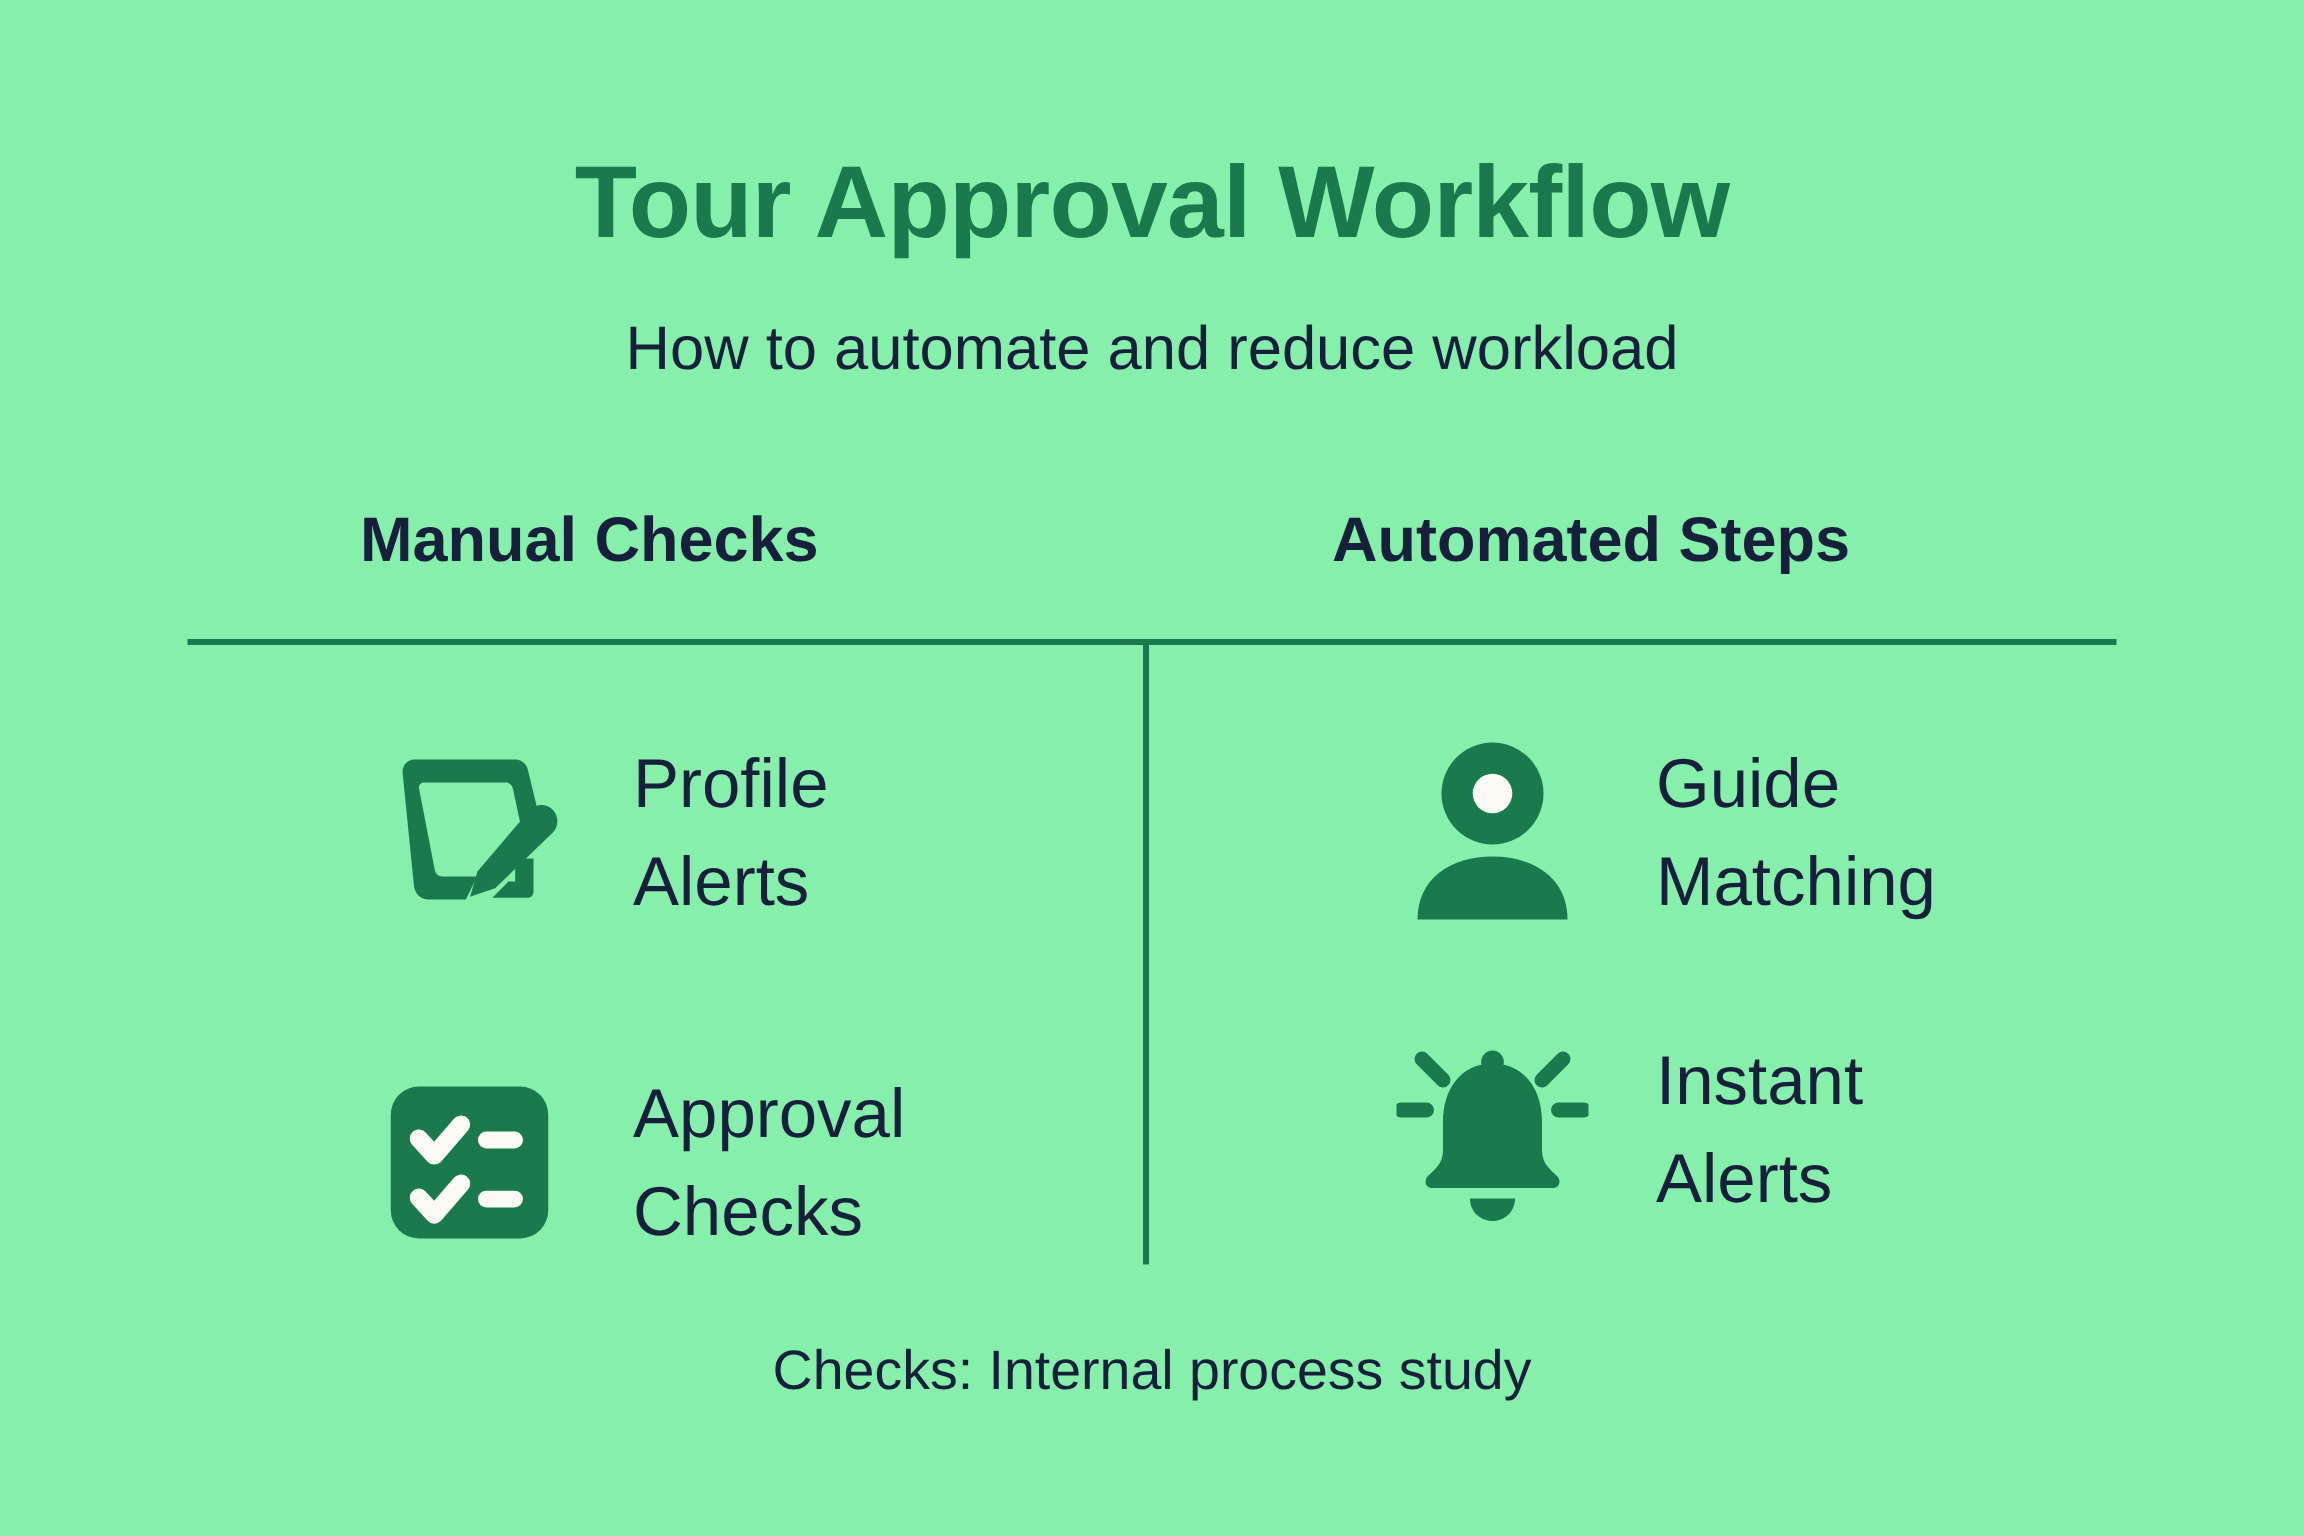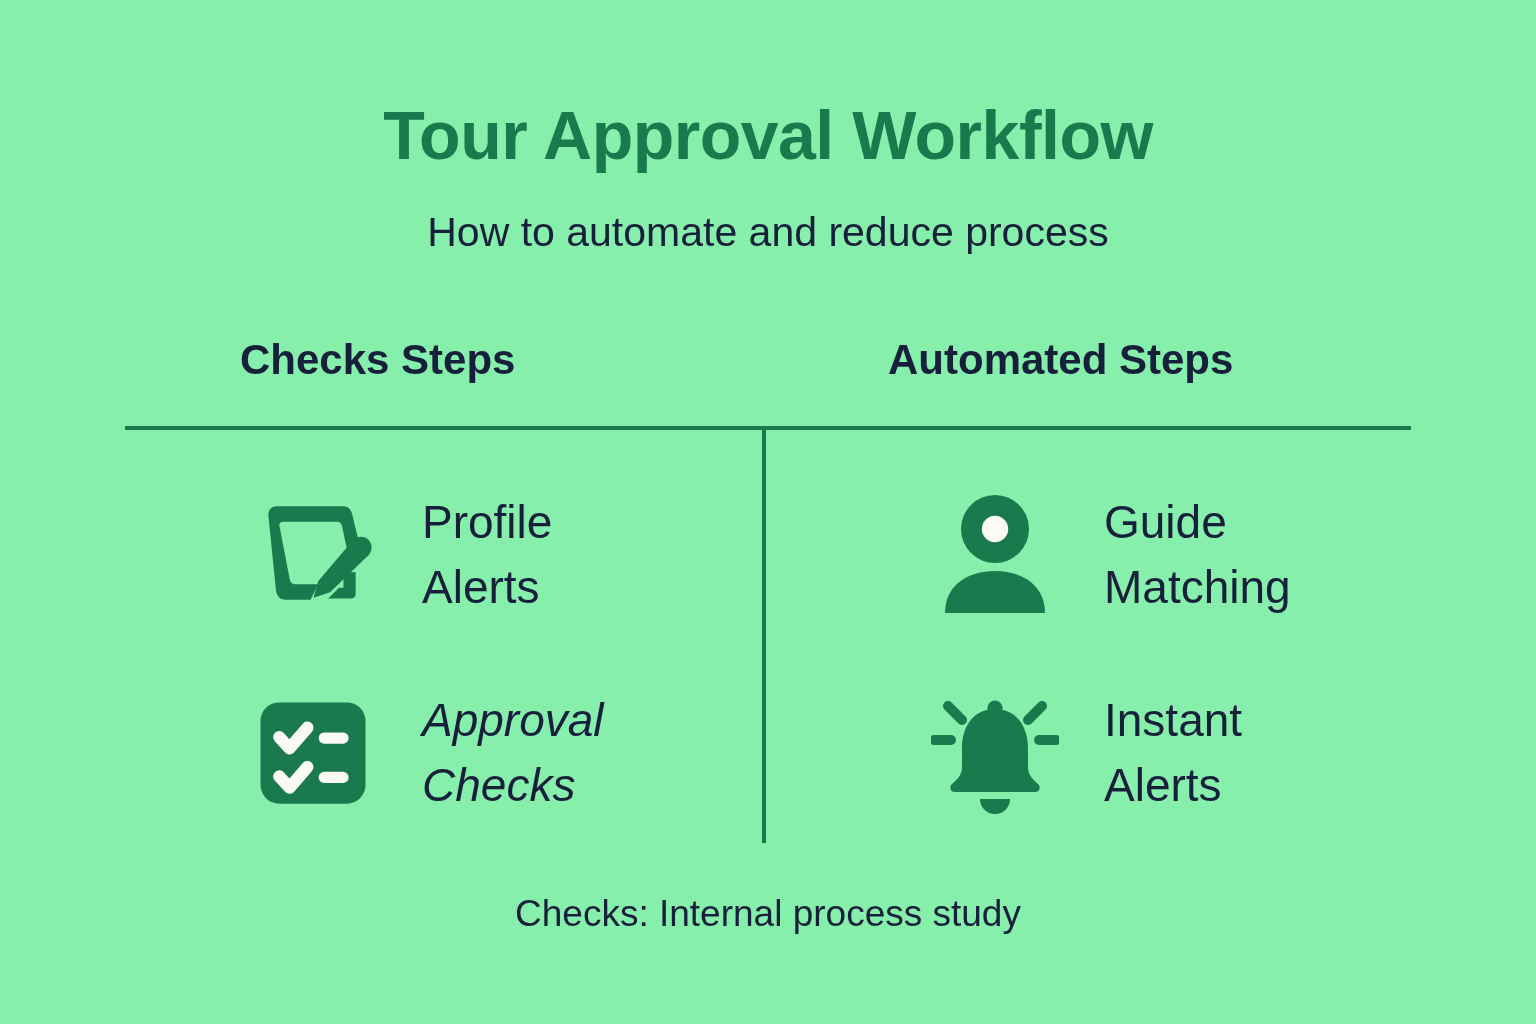--- a/index.html
+++ b/index.html
@@ -94,21 +94,21 @@
     flex: 0 0 auto;
   }
   .item .label {
     font-size: 46px;
     line-height: 1.42;
     color: #16203a;
     white-space: pre-line;
   }
 
   #item-profile  { left: 248px;  top: 480px; }
-  #item-approval { left: 248px;  top: 678px; font-style: italic; }
+  #item-approval { left: 248px;  top: 700px; }
   #item-guide    { left: 930px;  top: 480px; }
   #item-alerts   { left: 930px;  top: 678px; }
 
   
   .source {
     position: absolute;
     top: 893px;
     left: 0;
     width: 1536px;
     text-align: center;
@@ -118,23 +118,23 @@
   }
 
   svg { display: block; }
 </style>
 </head>
 <body>
 
 <div class="canvas">
 
   <div class="title">Tour Approval Workflow</div>
-  <div class="subtitle">How to automate and reduce process</div>
+  <div class="subtitle">How to automate and reduce workload</div>
 
-  <div class="col-head left">Checks Steps</div>
+  <div class="col-head left">Manual Checks</div>
   <div class="col-head right">Automated Steps</div>
 
   <div class="hrule"></div>
   <div class="vrule"></div>
 
   <div class="item" id="item-profile">
     <span class="icon-wrap">
       <svg width="130" height="130" viewBox="0 0 64 64" aria-hidden="true">
         <path d="M10 12 C10 9.8 11.8 8 14 8 L47 8 C49.2 8 50.7 9.5 51.2 11.6 L56 31.5 L50.2 36.2 L46.3 17.8 C46 16.4 45.2 15.6 43.8 15.6 L17.2 15.6 C15.9 15.6 15.2 16.5 15.5 17.9 L20.6 44.2 C20.9 45.6 21.8 46.4 23.2 46.4 L34.5 46.4 L30.8 54 L18.6 54 C16 54 14.3 52.3 13.8 49.8 Z" fill="#1a7a4e"></path>
         <path d="M51.9 24.5 C54.1 22.4 57.4 22.5 59.4 24.6 C61.4 26.8 61.3 30.1 59.2 32.2 L40.4 50.3 L32.2 53.1 L34.6 44.8 Z" fill="#1a7a4e"></path>

